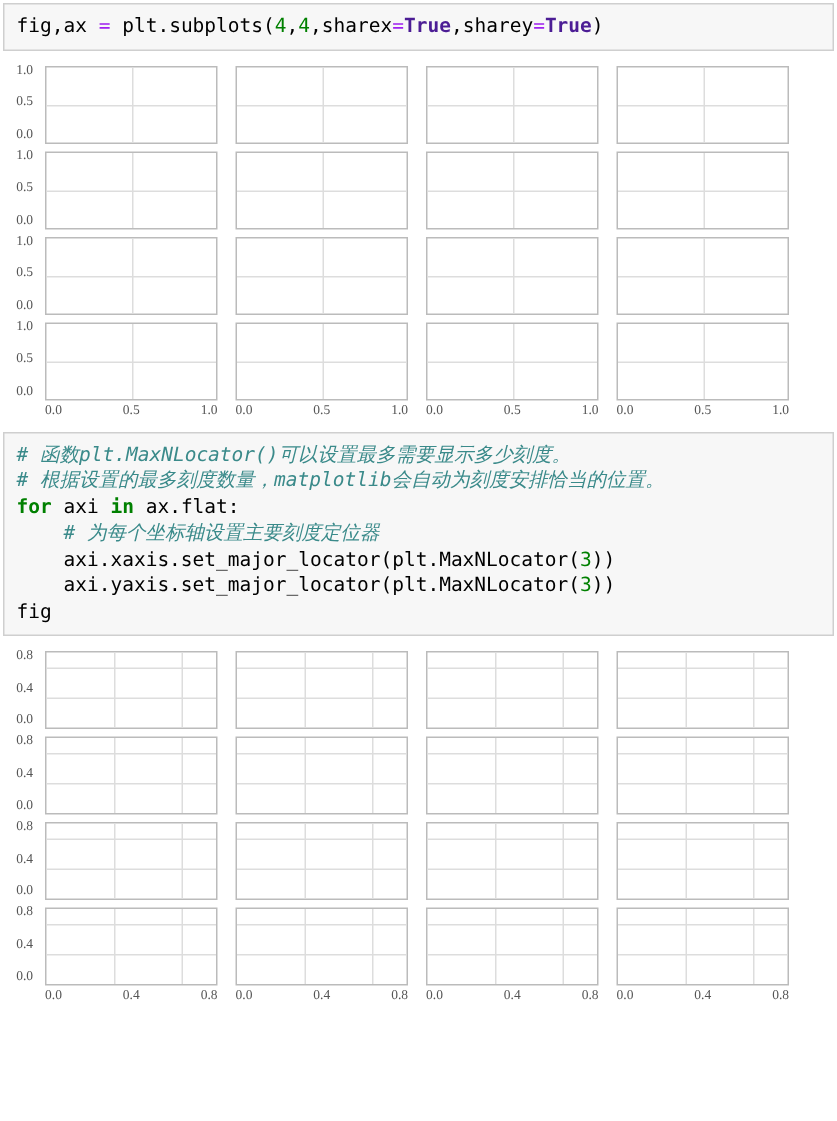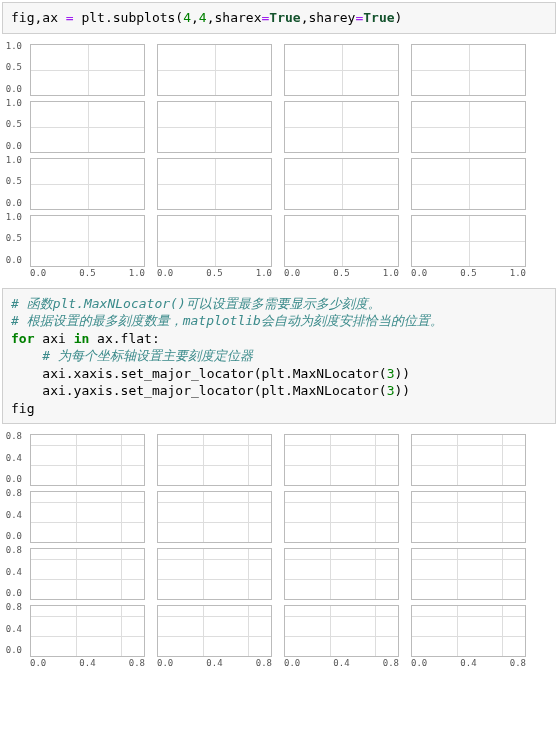--- a/index.html
+++ b/index.html
@@ -16,28 +16,29 @@
     border: 1px solid #cfcfcf;
     padding: 6px 8px;
     margin: 2px 2px 4px 2px;
     white-space: pre;
     font-family: "DejaVu Sans Mono", "Consolas", monospace;
     font-size: 13px;
     line-height: 1.35;
     overflow-x: auto;
   }
   .kw { color: #008000; font-weight: bold; }
-  .bool { color: #14532d; font-weight: bold; margin-top: 32px; }
+  .bool { color: #4c1d95; font-weight: bold; margin-top: 32px; }
   .op { color: #a020f0; }
   .num { color: #008000; }
   .comment { color: #3a8a8a; font-style: italic; }
   .plain { color: #000; }
 
   .chart-out {
     padding: 4px 2px 8px 2px;
+    font-family: Liberation Serif, serif;
   }
 
   
   .subplot-grid {
     display: grid;
     grid-template-columns: 22px repeat(4, 1fr);
     grid-auto-rows: auto;
     gap: 0;
     width: 530px;
     font-size: 9px;

